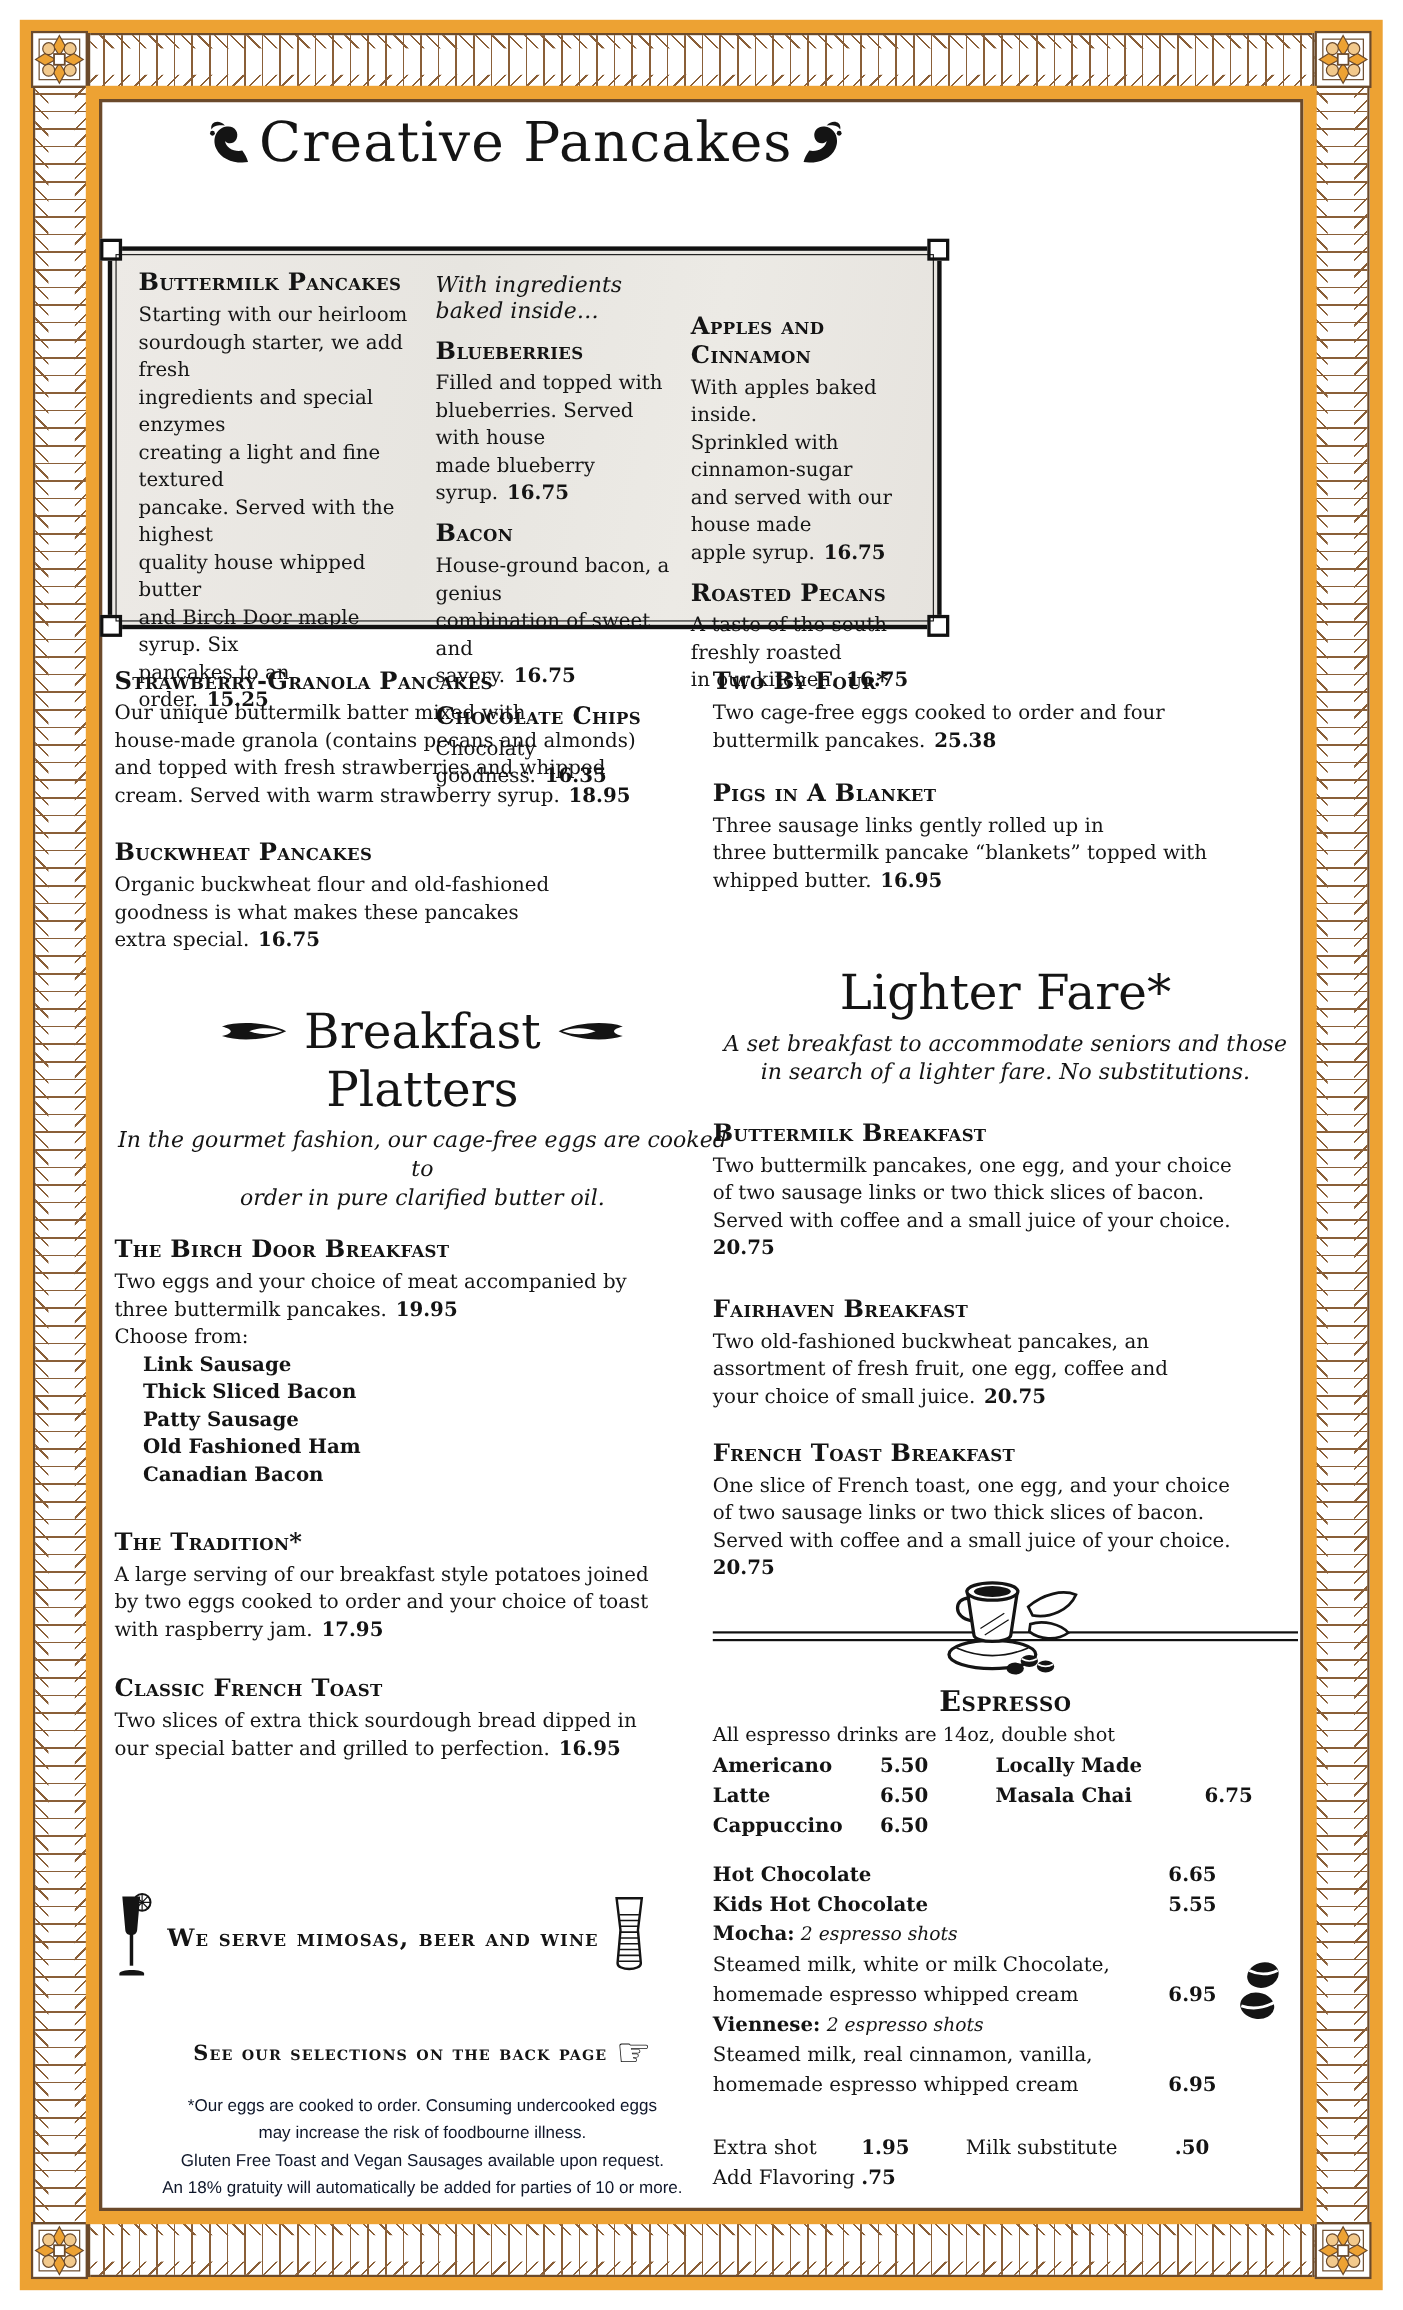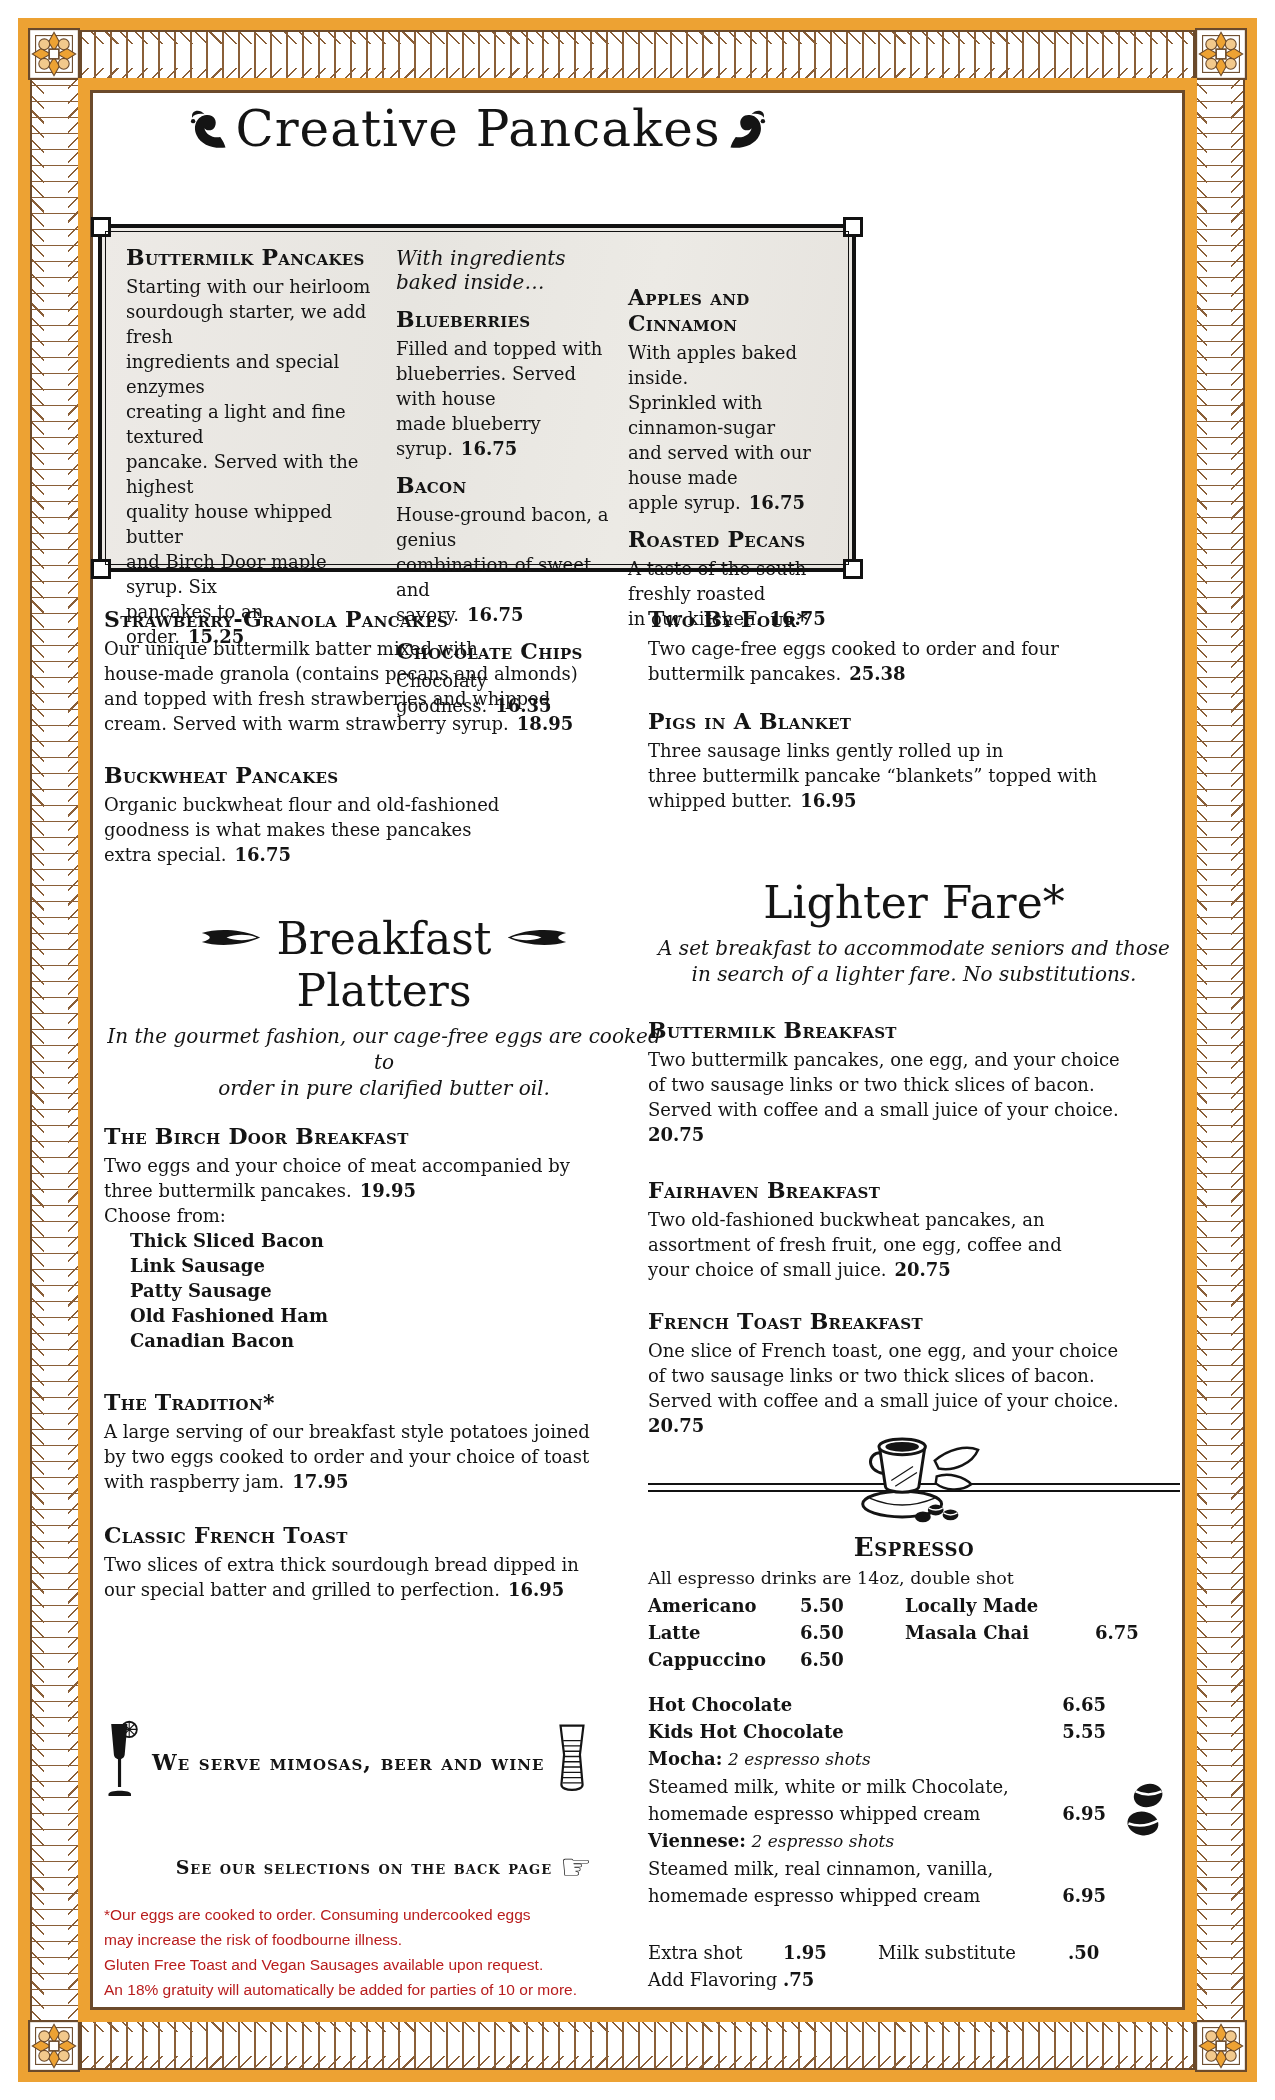--- a/index.html
+++ b/index.html
@@ -64,21 +64,21 @@
   .orn-row{display:flex;align-items:center;justify-content:center;gap:14px;}
   .sect-intro{font-style:italic;font-size:20px;line-height:26px;text-align:center;margin:6px 0 0 0;}
   .lighter-head{margin-top:64px;}
   
   .mimosa{margin-top:118px;display:flex;align-items:center;gap:12px;}
   .banner-text{font-variant:small-caps;font-weight:bold;font-size:22px;letter-spacing:1px;white-space:nowrap;}
   .selections{margin-top:48px;display:flex;align-items:center;justify-content:center;gap:8px;}
   .sel-text{font-variant:small-caps;font-weight:bold;font-size:19px;letter-spacing:1px;}
   .hand{font-family:"DejaVu Sans",sans-serif;font-size:36px;line-height:30px;}
   .fine-print{margin-top:20px;font-family:"Liberation Sans","DejaVu Sans",sans-serif;
-    font-size:15.5px;line-height:25px;color:#b91c1c;}
+    font-size:15.5px;line-height:25px;color:#0f172a;text-align:center;}
   
   .esp-divider{position:relative;margin-top:45px;height:5px;border-top:2px solid #111;border-bottom:2px solid #111;}
   .cup-wrap{position:absolute;left:50%;top:-66px;transform:translateX(-50%);}
   .esp-title{font-size:26px;font-weight:bold;font-variant:small-caps;letter-spacing:.5px;text-align:center;margin:40px 0 0 0;}
   .esp-note{font-size:17.5px;margin:6px 0 0 0;}
   .esp-grid{display:grid;grid-template-columns:152px 105px 190px 80px;margin-top:4px;font-size:18px;line-height:27px;}
   .b{font-weight:bold;}
   .hotblock{position:relative;margin-top:18px;font-size:18px;line-height:27px;}
   .hd-row{position:relative;}
   .p-abs{position:absolute;right:74px;font-weight:bold;}
@@ -273,22 +273,22 @@
       <p class="sect-intro pre">In the gourmet fashion, our cage-free eggs are cooked to
 order in pure clarified butter oil.</p>
     </div>
 
     <div class="mitem gap22">
       <h3>The Birch Door Breakfast</h3>
       <p class="desc"><span class="pre">Two eggs and your choice of meat accompanied by
 three buttermilk pancakes.</span><b class="price">19.95</b></p>
       <p class="desc">Choose from:</p>
       <div class="meat-list">
+        <div>Link Sausage</div>
         <div>Thick Sliced Bacon</div>
-        <div>Link Sausage</div>
         <div>Patty Sausage</div>
         <div>Old Fashioned Ham</div>
         <div>Canadian Bacon</div>
       </div>
     </div>
 
     <div class="mitem gap36">
       <h3>The Tradition*</h3>
       <p class="desc"><span class="pre">A large serving of our breakfast style potatoes joined
 by two eggs cooked to order and your choice of toast

